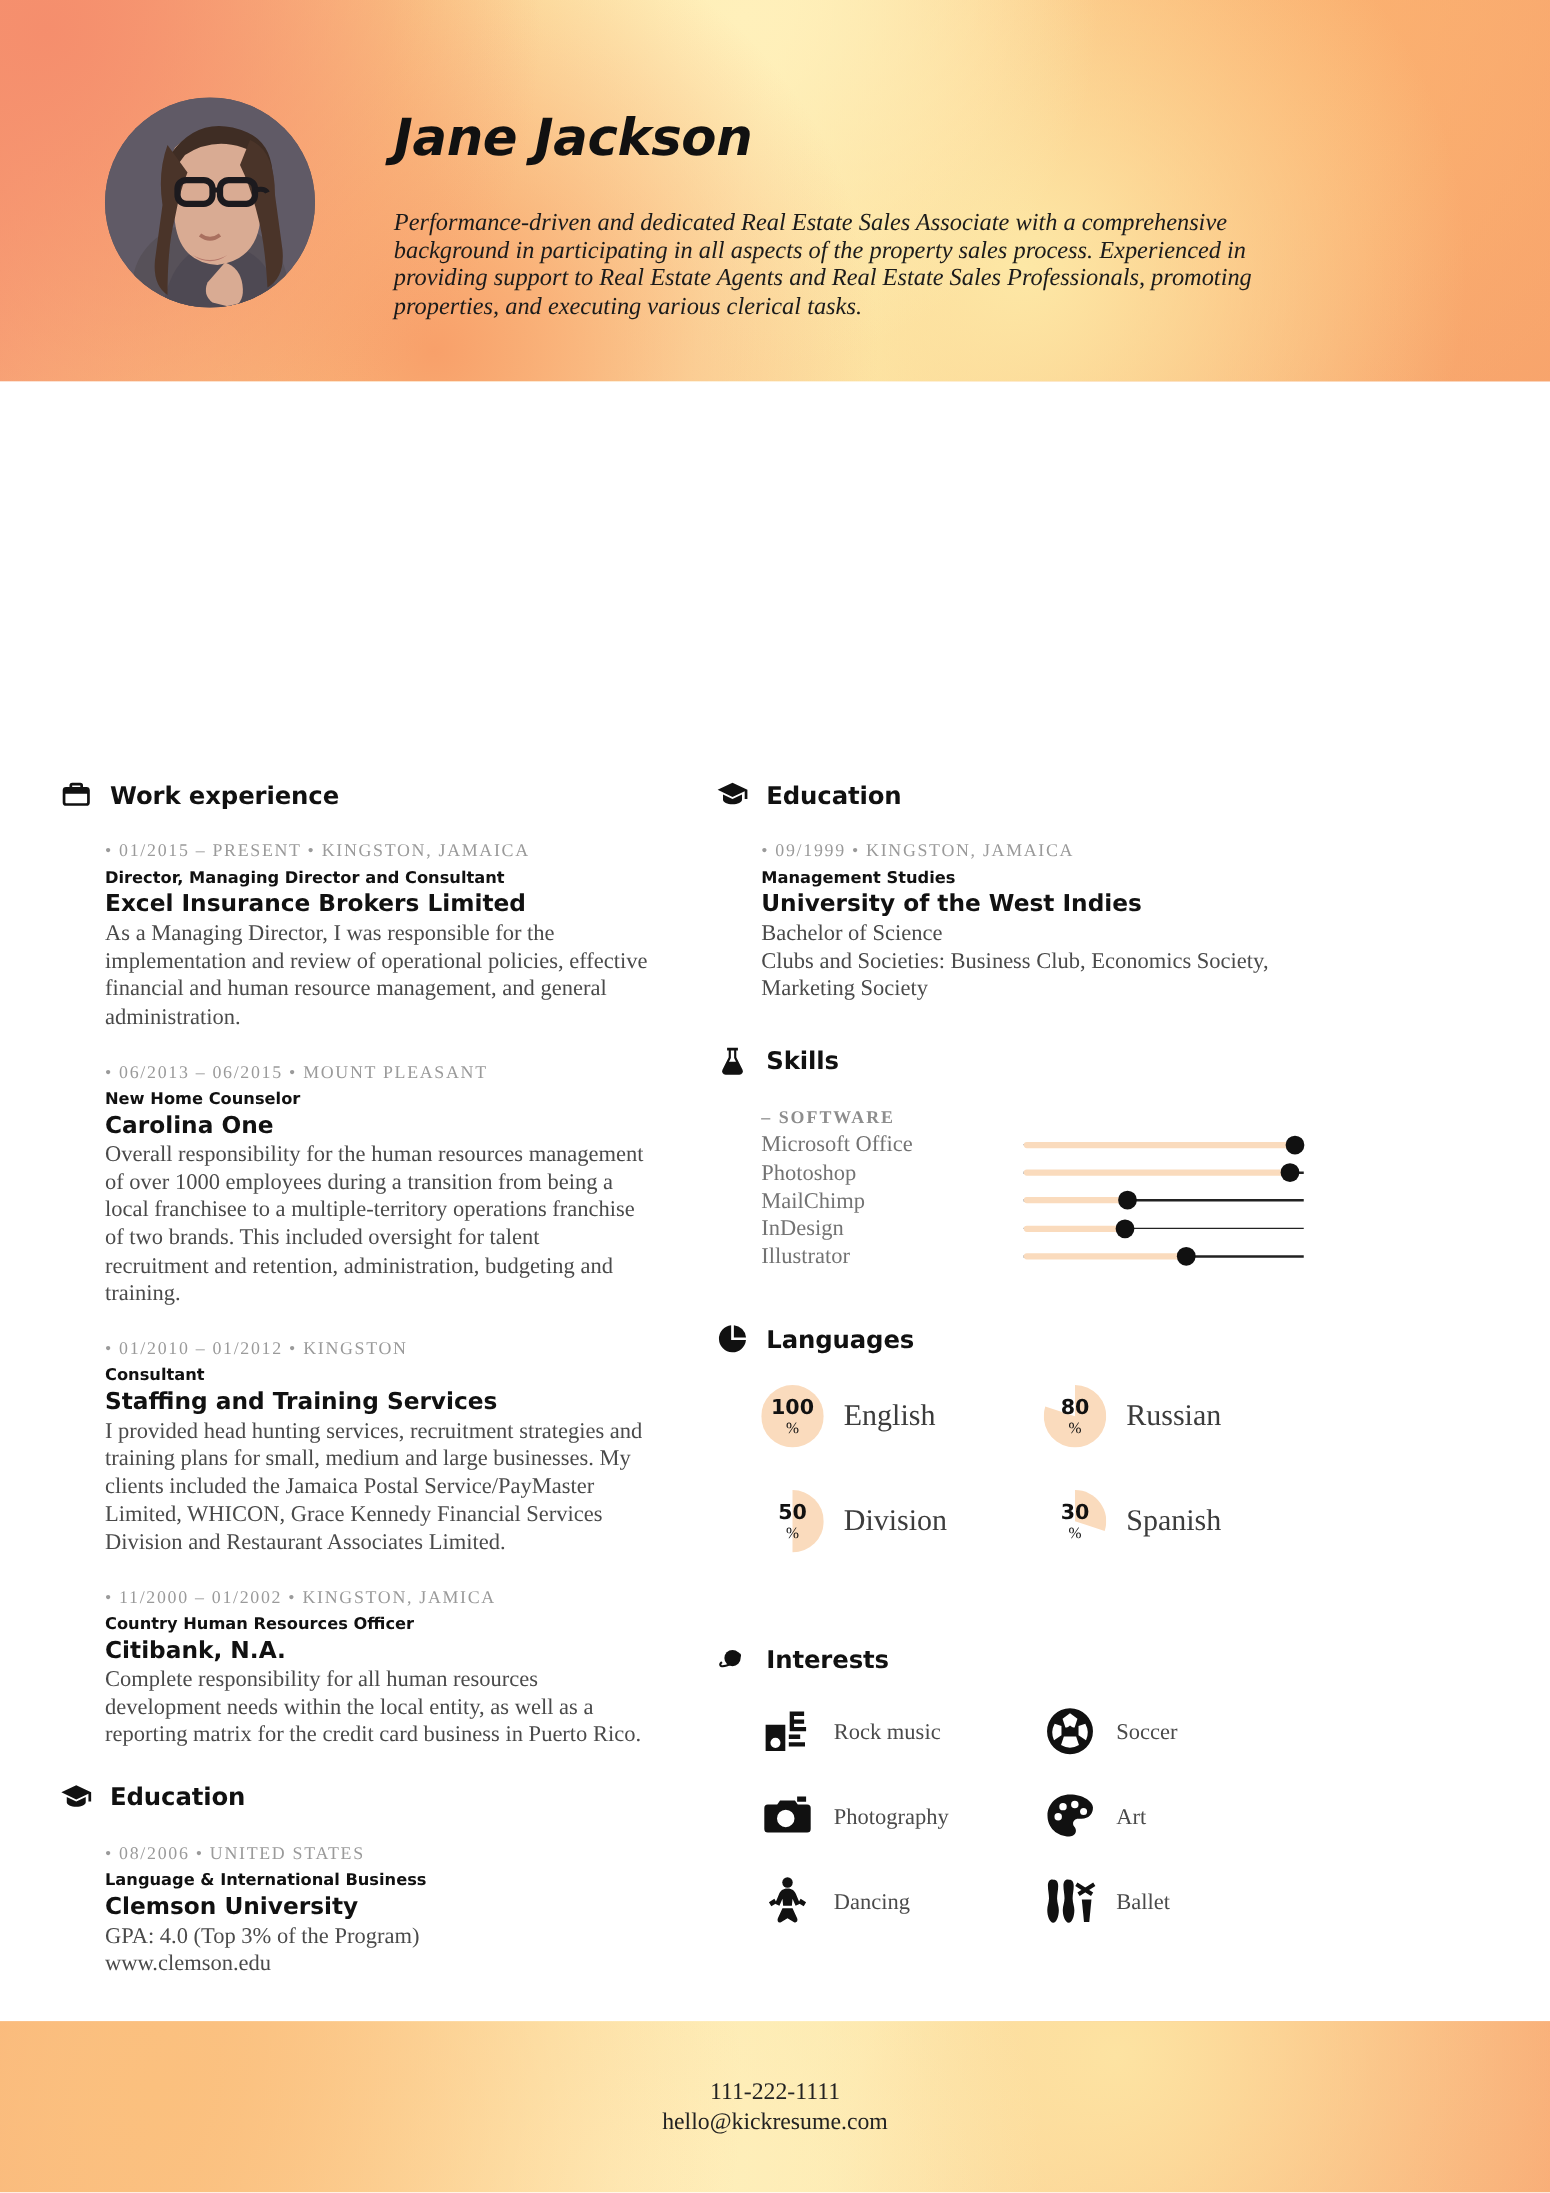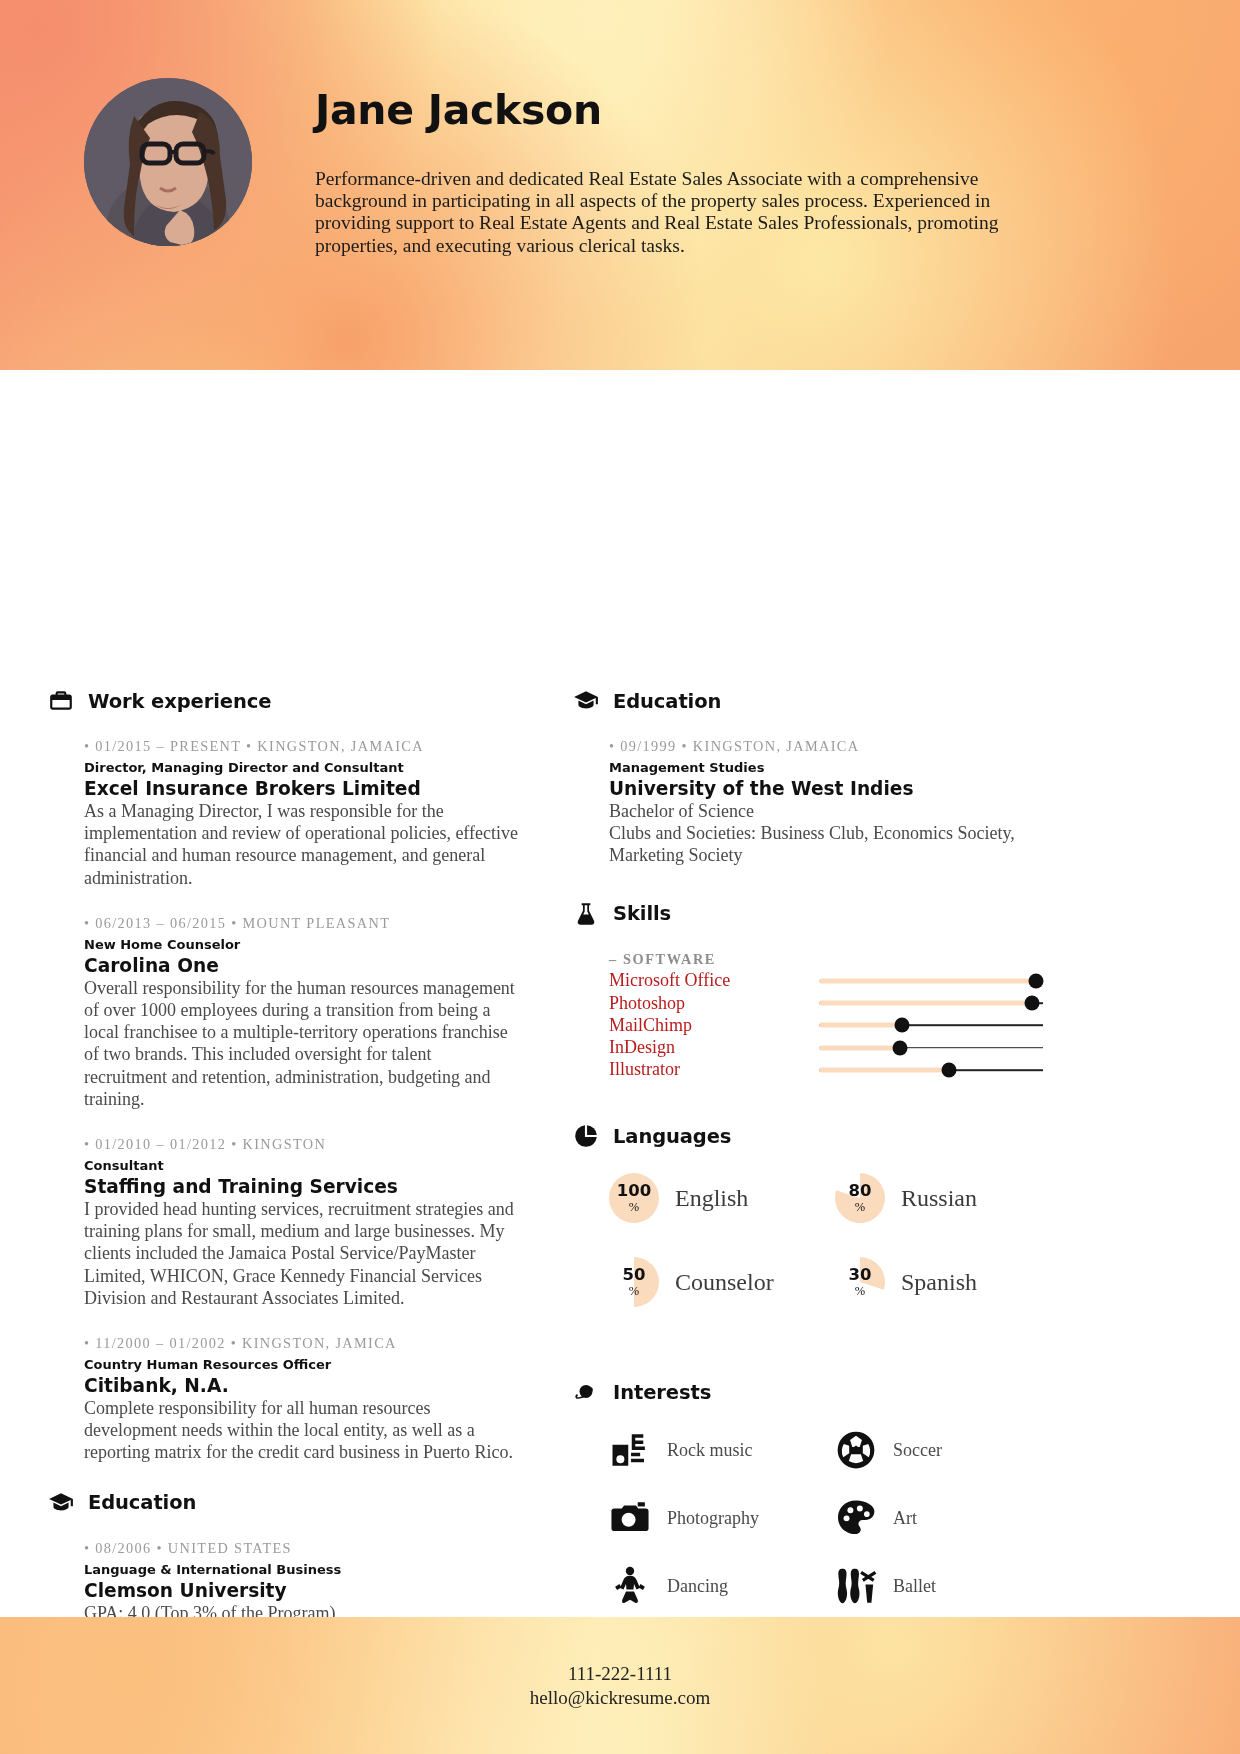--- a/index.html
+++ b/index.html
@@ -5,29 +5,30 @@
   * { box-sizing: border-box; margin: 0; padding: 0; }
   html, body {
     width: 1240px; height: 1754px;
     background: #ffffff;
     font-family: "Liberation Serif", serif;
   }
   .page { position: relative; width: 1240px; height: 1754px; overflow: hidden; background:#fff; }
 
   
   .header {
-    position: relative; height: 370px; width: 100%;
+    position: relative; height: 305px; width: 100%;
     background:
       radial-gradient(circle at 3% 8%, #f58e6d 0%, rgba(245,142,109,0) 32%),
       radial-gradient(circle at 28% 92%, #f8a06a 0%, rgba(248,160,106,0) 38%),
       radial-gradient(circle at 48% 4%, #fff0bb 0%, rgba(255,240,187,0) 40%),
       radial-gradient(circle at 66% 70%, #fde8a6 0%, rgba(253,232,166,0) 42%),
       radial-gradient(circle at 84% 20%, #fbb06f 0%, rgba(251,176,111,0) 40%),
       radial-gradient(circle at 99% 96%, #f6a06b 0%, rgba(246,160,107,0) 42%),
       linear-gradient(105deg, #f79b72 0%, #fcd78f 26%, #fdeeb4 48%, #fbc883 72%, #f79f6e 100%);
+    font-style: italic;
   }
   .avatar {
     position: absolute; left: 84px; top: 78px;
     width: 168px; height: 168px; border-radius: 50%;
     overflow: hidden; background: #5b5660;
   }
   .avatar svg { display:block; width:100%; height:100%; }
   .hd-name {
     position: absolute; left: 315px; top: 86px;
     font-family: "DejaVu Sans", sans-serif;
@@ -68,21 +69,21 @@
   }
   .entry-desc { font-size: 18px; line-height: 22.2px; color: #4a4a4a; margin-top: 1px; }
 
   
   .skill-group-label {
     font-size: 14.3px; color: #8d8d8d; letter-spacing: 1.6px;
     text-transform: uppercase; font-weight: 700; margin-bottom: 2px;
   }
   .skill-rows { margin-left: 36px; }
   .skill-row { display: flex; align-items: center; height: 22.3px; }
-  .skill-name { font-size: 18px; color: #b91c1c; width: 210px; flex: none; }
+  .skill-name { font-size: 18px; color: #737373; width: 210px; flex: none; }
   .skill-track { position: relative; flex: 1; height: 22px; }
   .skill-track .base {
     position: absolute; left: 0; right: 0; top: 50%; height: 1.6px;
     background: #222; transform: translateY(-50%);
   }
   .skill-track .fill {
     position: absolute; left: 0; top: 50%; height: 5px; border-radius: 3px;
     background: #fadbbd; transform: translateY(-50%);
   }
   .skill-track .knob {
@@ -350,21 +351,21 @@
           <div class="lang-item">
             <span class="lang-pie">
                 <svg viewBox="0 0 50 50" width="50" height="50">
                   <path d="M 25 25 L 25 0 A 25 25 0 0 1 25 50 Z" fill="#fadbbd"></path>
                 </svg>
               <span class="lang-val">
                 <span class="lang-num">50</span>
                 <span class="lang-pct">%</span>
               </span>
             </span>
-            <span class="lang-name">Counselor</span>
+            <span class="lang-name">Division</span>
           </div>
           <div class="lang-item">
             <span class="lang-pie">
                 <svg viewBox="0 0 50 50" width="50" height="50">
                   <path d="M 25 25 L 25 0 A 25 25 0 0 1 48.77641290737884 32.72542485937368 Z" fill="#fadbbd"></path>
                 </svg>
               <span class="lang-val">
                 <span class="lang-num">30</span>
                 <span class="lang-pct">%</span>
               </span>

